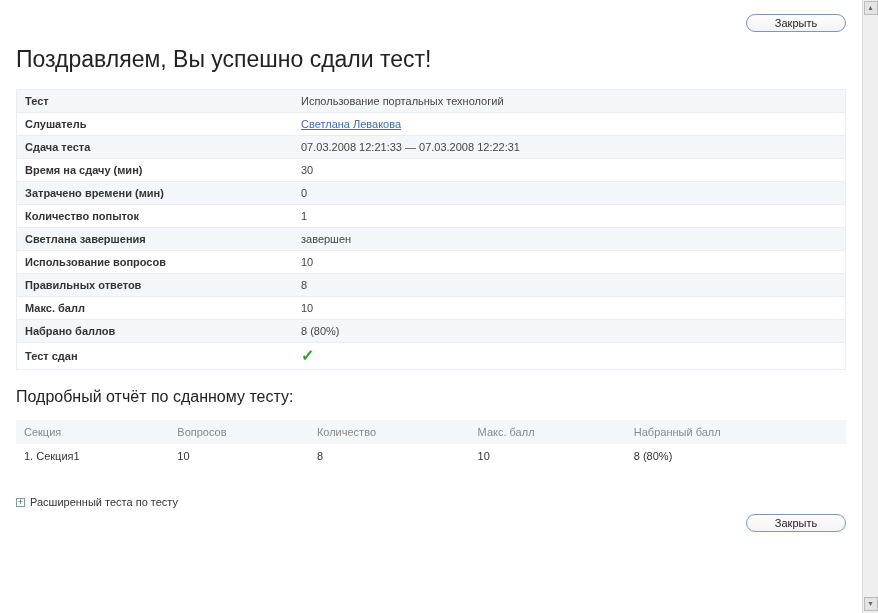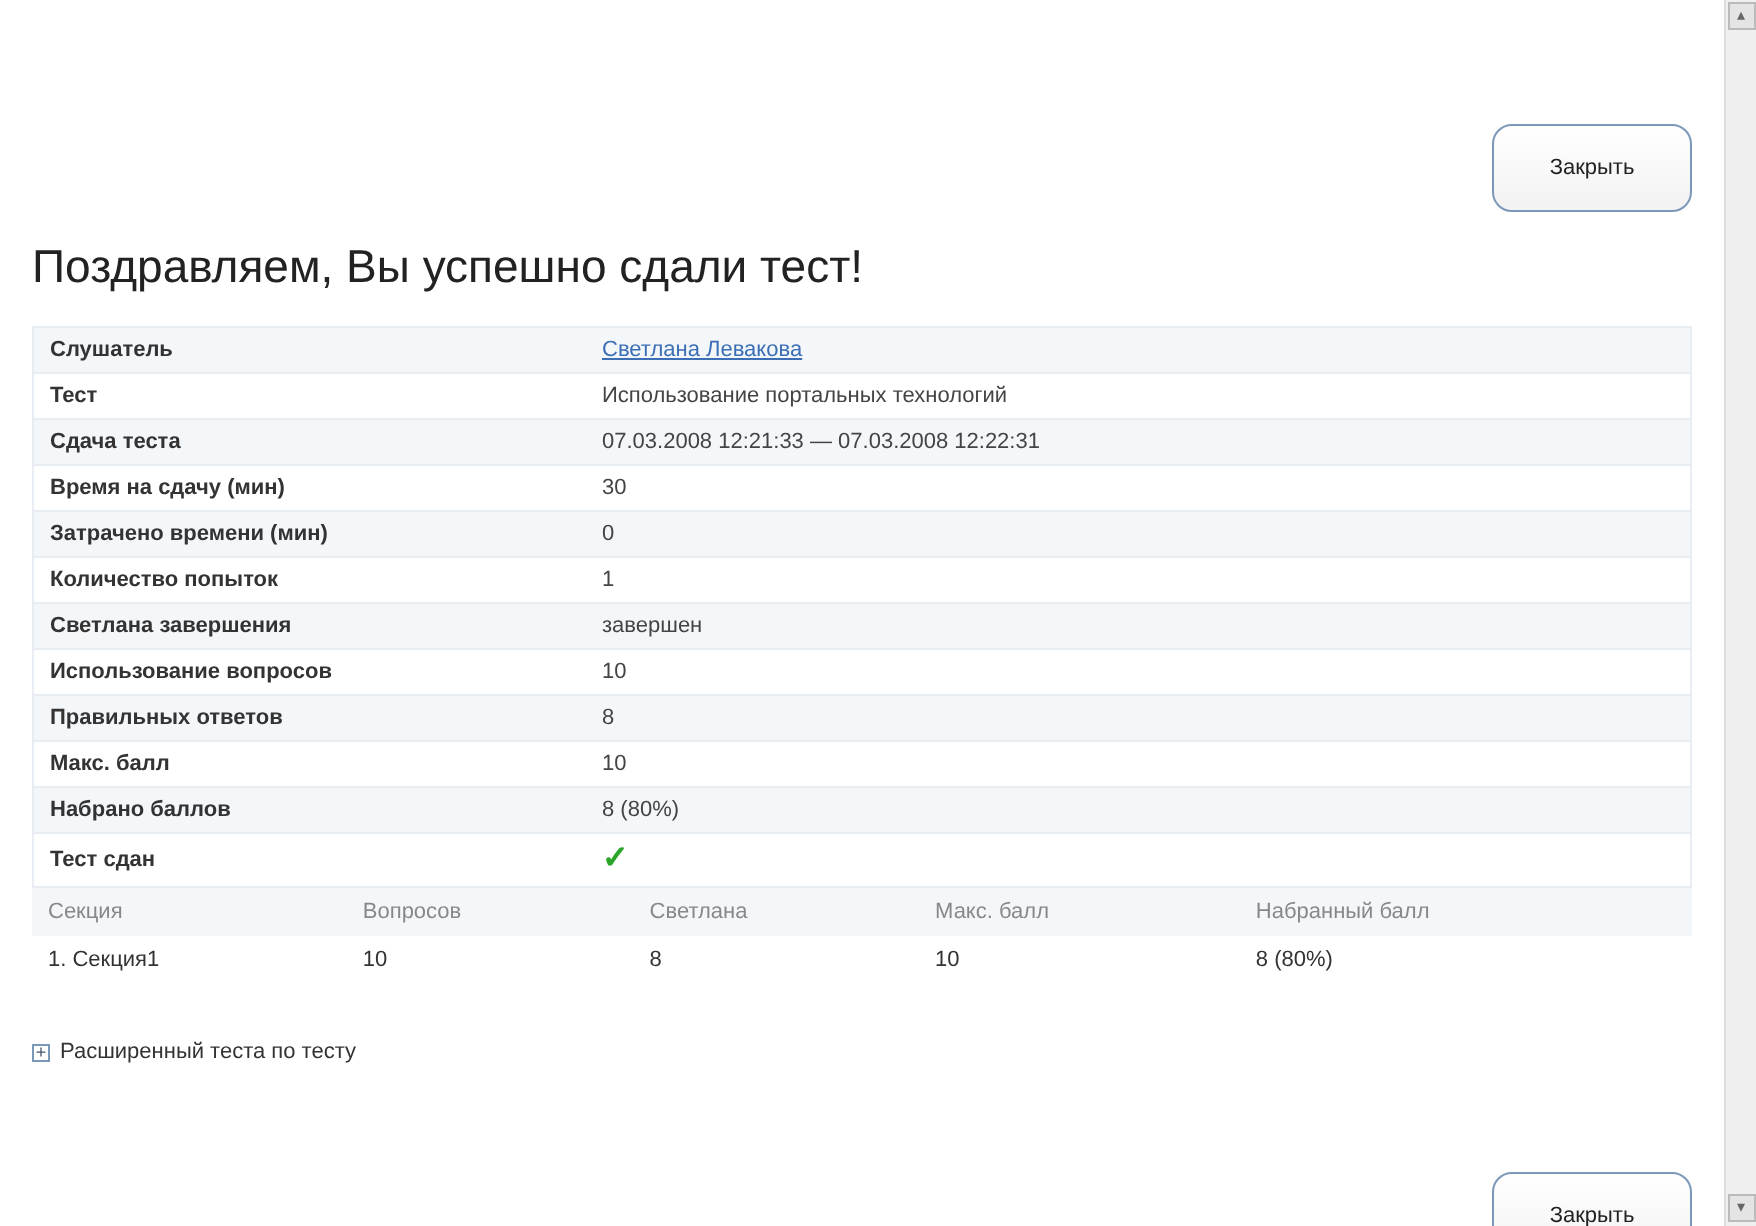--- a/index.html
+++ b/index.html
@@ -57,29 +57,28 @@
     box-sizing: border-box;
     padding: 10px 10px 10px 10px;
   }
   .btn-row {
     display: flex;
     justify-content: flex-end;
     margin-bottom: 10px;
   }
   .btn {
     min-width: 100px;
-    padding: 15px 18px;
+    padding: 2px 18px;
     background: linear-gradient(#ffffff, #f2f2f2);
     border: 1px solid #7a99b8;
     border-radius: 10px;
     font-size: 11px;
     color: #222;
     cursor: pointer;
     text-align: center;
-    margin-top: 48px;
   }
   h1.title {
     font-family: Arial, sans-serif;
     font-size: 23px;
     font-weight: normal;
     color: #222;
     margin: 14px 0 16px 0;
   }
   h2.subtitle {
     font-family: Arial, sans-serif;
@@ -176,30 +175,30 @@
 
     <div class="btn-row">
       <button class="btn">Закрыть</button>
     </div>
 
     <h1 class="title">Поздравляем, Вы успешно сдали тест!</h1>
 
     <table class="info">
       <tbody>
           <tr>
+        <td class="label">Тест</td>
+        <td>Использование портальных технологий</td>
+      </tr>
+      <tr>
         <td class="label">Слушатель</td>
         <td>
           <a href="#" class="link">Светлана Левакова</a>
         </td>
       </tr>
       <tr>
-        <td class="label">Тест</td>
-        <td>Использование портальных технологий</td>
-      </tr>
-      <tr>
         <td class="label">Сдача теста</td>
         <td>07.03.2008 12:21:33 — 07.03.2008 12:22:31</td>
       </tr>
       <tr>
         <td class="label">Время на сдачу (мин)</td>
         <td>30</td>
       </tr>
       <tr>
         <td class="label">Затрачено времени (мин)</td>
         <td>0</td>
@@ -230,27 +229,28 @@
       </tr>
       <tr>
         <td class="label">Тест сдан</td>
         <td>
           <span class="check-icon">✓</span>
         </td>
       </tr>
     </tbody>
       </table>
 
+    <h2 class="subtitle">Подробный отчёт по сданному тесту:</h2>
 
     <table class="detail">
       <thead>
         <tr>
           <th>Секция</th>
           <th>Вопросов</th>
-          <th>Светлана</th>
+          <th>Количество</th>
           <th>Макс. балл</th>
           <th>Набранный балл</th>
         </tr>
       </thead>
       <tbody>
         <tr>
           <td>1. Секция1</td>
           <td>10</td>
           <td>8</td>
           <td>10</td>

